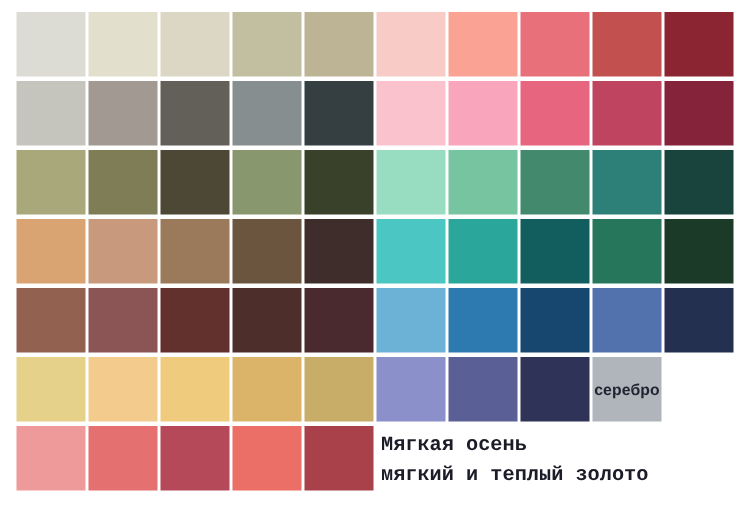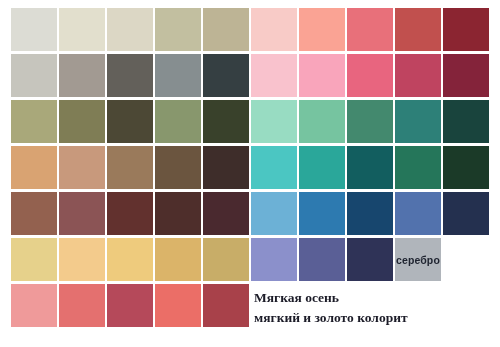--- a/index.html
+++ b/index.html
@@ -60,21 +60,21 @@
     left: 254px;
     top: 288px;
     width: 240px;
   }
   .caption-line {
     font-size: 13.5px;
     font-weight: bold;
     color: #1c1c28;
     line-height: 20px;
     white-space: nowrap;
-    font-family: Liberation Serif, serif;
+    font-family: Liberation Mono, monospace;
   }
 </style>
 </head>
 <body>
 
 <div id="palette-board">
   <div class="swatch-grid">
       <div class="swatch-row" style="top: 0px;">
         <div class="swatch" style="left: 0px; background: rgb(220, 220, 212);"></div>
         <div class="swatch" style="left: 48px; background: rgb(226, 223, 205);"></div>
@@ -152,15 +152,15 @@
         <div class="swatch" style="left: 0px; background: rgb(239, 154, 154);"></div>
         <div class="swatch" style="left: 48px; background: rgb(228, 112, 111);"></div>
         <div class="swatch" style="left: 96px; background: rgb(181, 73, 90);"></div>
         <div class="swatch" style="left: 144px; background: rgb(235, 110, 103);"></div>
         <div class="swatch" style="left: 192px; background: rgb(168, 65, 74);"></div>
       </div>
     </div>
 
   <div class="caption">
     <div class="caption-line">Мягкая осень</div>
-    <div class="caption-line">мягкий и золото колорит</div>
+    <div class="caption-line">мягкий и теплый золото</div>
   </div>
 </div>
 
 </body></html>

